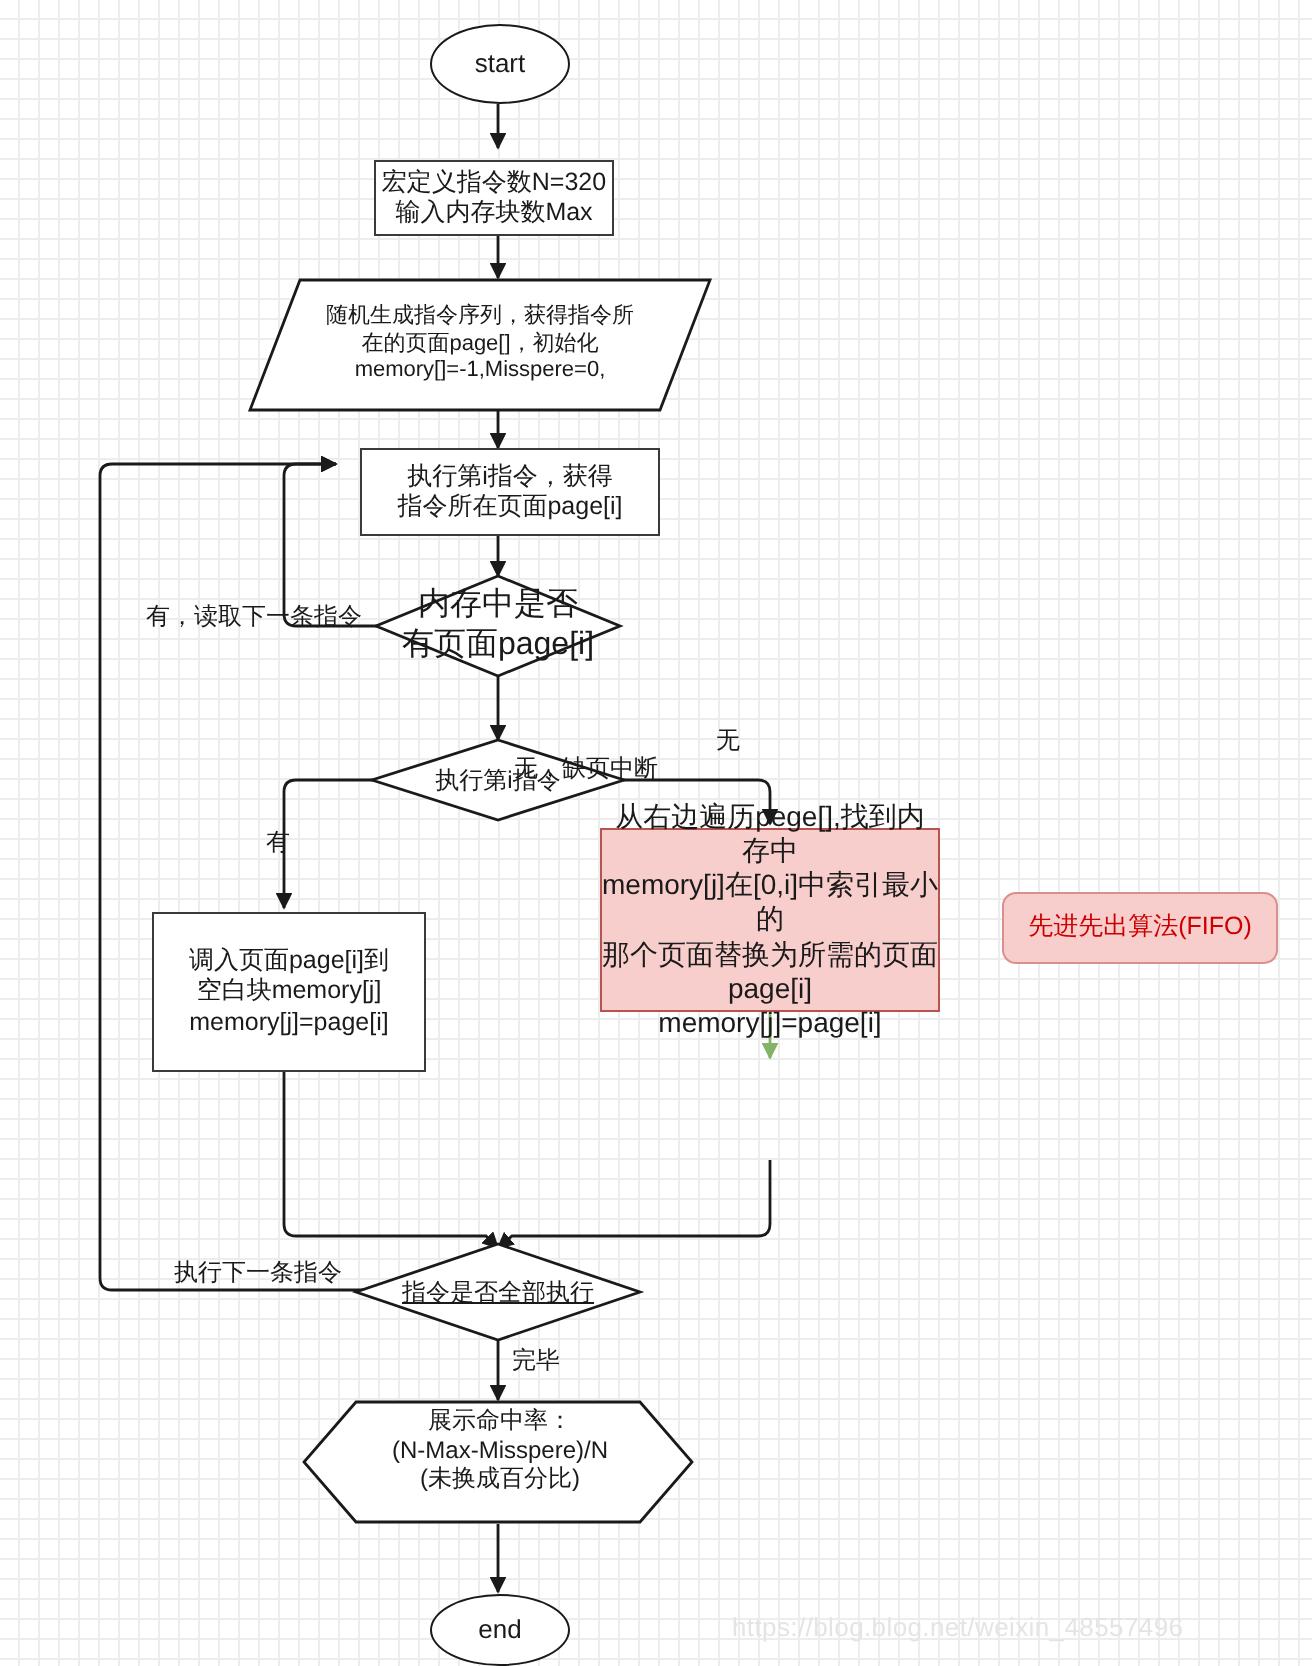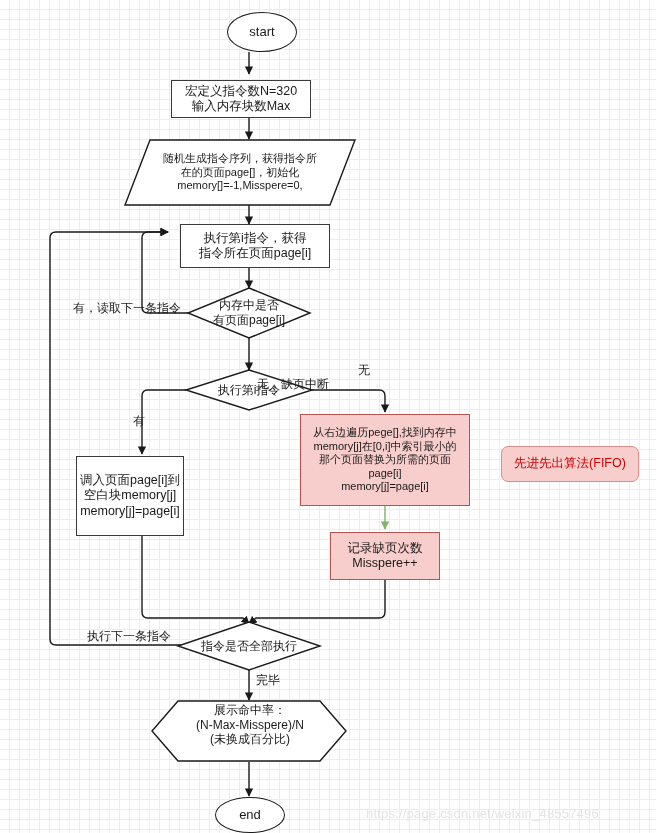--- a/index.html
+++ b/index.html
@@ -50,21 +50,21 @@
     font-size: 13px;
   }
   .n-process {
     border: 1.4px solid #3a3a3a;
     background: #ffffff;
     font-size: 12.5px;
   }
   .n-process-pink {
     border: 1.4px solid #b85450;
     background: #f8cecc;
-    font-size: 11px;
+    font-size: 14px;
   }
   .n-note-pink {
     border: 1.4px solid #d98f8c;
     background: #f8cecc;
     border-radius: 7px;
     color: #cc0000;
     font-size: 12.5px;
   }
   .shape-label {
     position: absolute;
@@ -153,63 +153,61 @@
       <path d="M 249 622 L 320 646 L 249 670 L 178 646 Z"></path>
 
       <path d="M 178 701 L 320 701 L 346 731 L 320 761 L 178 761 L 152 731 Z"></path>
     </g>
   </svg>
 
   <div class="shape-label" style="left:125px; top:140px; width:230px; height:65px; font-size:11px;">随机生成指令序列，获得指令所
 在的页面page[]，初始化
 memory[]=-1,Misspere=0,</div>
 
-  <div class="shape-label" style="left:188px; top:288px; width:122px; height:50px; font-size:12px;">内存中是否
+  <div class="shape-label" style="left:188px; top:288px; width:122px; height:50px; font-size:16px;">内存中是否
 有页面page[i]</div>
 
   <div class="shape-label" style="left:170px; top:375px; width:158px; height:30px; font-size:12px;">执行第i指令</div>
 
-  <div class="shape-label" style="left:170px; top:632px; width:158px; height:28px; font-size:12px;">指令是否全部执行</div>
+  <div class="shape-label" style="left:170px; top:632px; width:158px; height:28px; font-size:12px;text-decoration:underline;">指令是否全部执行</div>
 
   <div class="shape-label" style="left:160px; top:701px; width:180px; height:48px; font-size:12px;">展示命中率：
 (N-Max-Misspere)/N
 (未换成百分比)</div>
 
-  <div class="node n-terminal" style="left:227px; top:12px; width:70px; height:40px;">start</div>
-
-  <div class="node n-process" style="left:171px; top:80px; width:140px; height:38px;">宏定义指令数N=320
+  <div class="node n-terminal" style="left:215px; top:12px; width:70px; height:40px;">start</div>
+
+  <div class="node n-process" style="left:187px; top:80px; width:120px; height:38px;">宏定义指令数N=320
 输入内存块数Max</div>
 
   <div class="node n-process" style="left:168px; top:224px; width:150px; height:44px;margin-left:12px;">执行第i指令，获得
 指令所在页面page[i]</div>
 
-  <div class="node n-process" style="left:76px; top:456px; width:108px; height:80px;">调入页面page[i]到
+  <div class="node n-process" style="left:76px; top:456px; width:137px; height:80px;">调入页面page[i]到
 空白块memory[j]
 memory[j]=page[i]</div>
 
   <div class="node n-process-pink" style="left:300px; top:414px; width:170px; height:92px;">从右边遍历pege[],找到内存中
 memory[j]在[0,i]中索引最小的
 那个页面替换为所需的页面
 page[i]
 memory[j]=page[i]</div>
 
-  <div class="node n-process-pink" style="left:330px; top:532px; width:110px; height:48px; font-size:12.5px;">记录缺页次数
-Misspere++</div>
 
   <div class="node n-terminal" style="left:215px; top:797px; width:70px; height:36px;">end</div>
 
   <div class="node n-note-pink" style="left:501px; top:446px; width:138px; height:36px;">先进先出算法(FIFO)</div>
 
   <div class="edge-label" style="left:73px; top:300px;">有，读取下一条指令</div>
 
   <div class="edge-label" style="left:257px; top:340px;margin-top:36px;">无，缺页中断</div>
 
   <div class="edge-label" style="left:358px; top:362px;">无</div>
 
   <div class="edge-label" style="left:133px; top:413px;">有</div>
 
   <div class="edge-label" style="left:75px; top:628px;margin-left:12px;">执行下一条指令</div>
 
   <div class="edge-label" style="left:256px; top:672px;">完毕</div>
 
-  <div class="watermark" style="left:366px; top:806px;">https://page.csdn.net/weixin_48557496</div>
+  <div class="watermark" style="left:366px; top:806px;">https://blog.blog.net/weixin_48557496</div>
 
 </div>
 
 </body></html>

